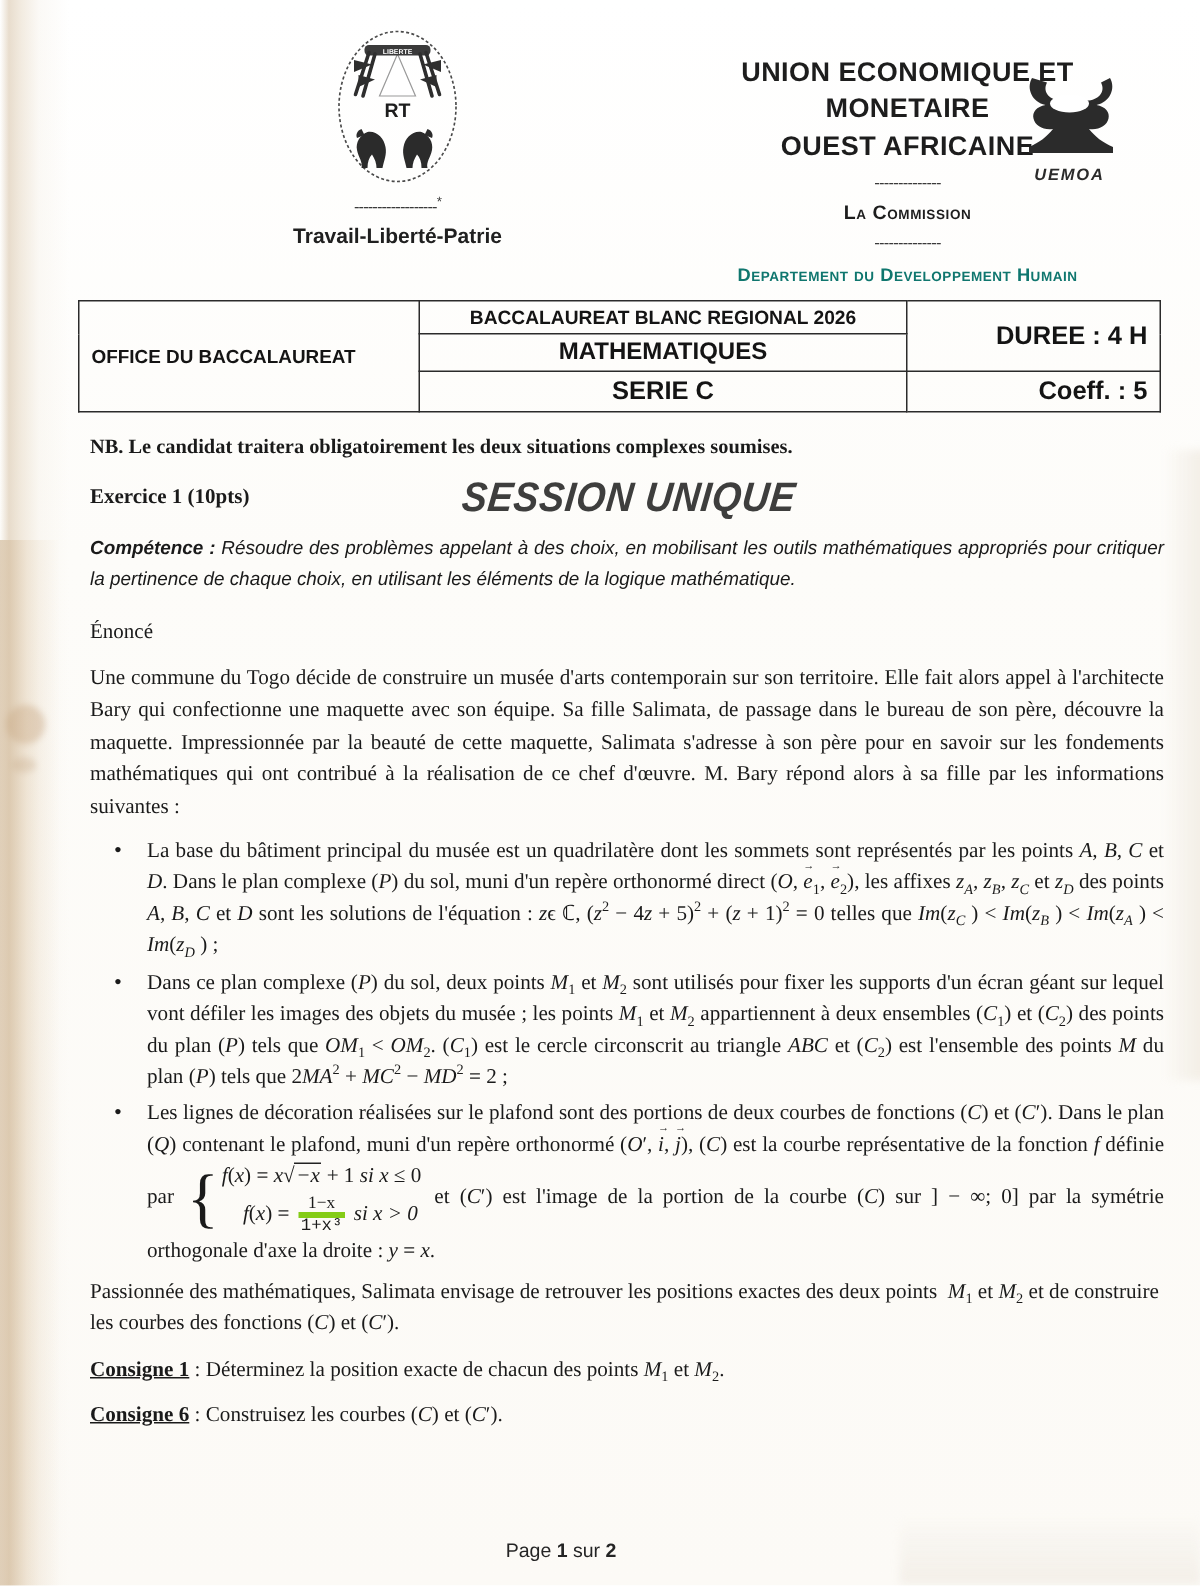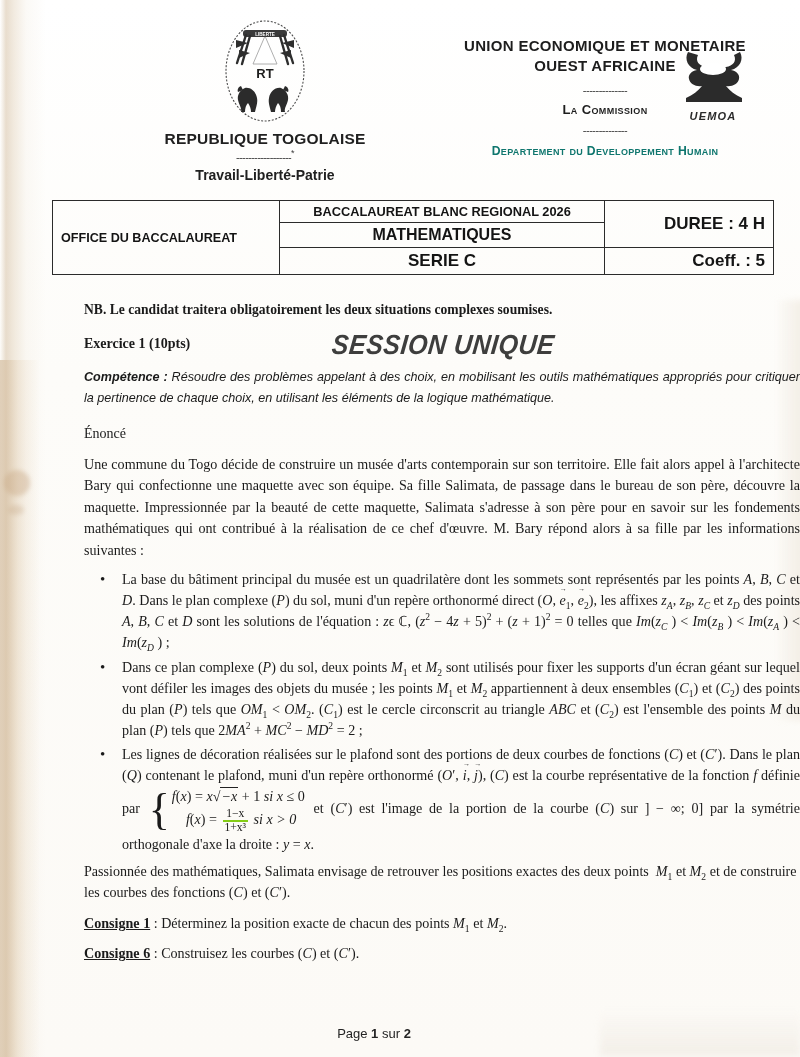--- a/index.html
+++ b/index.html
@@ -99,21 +99,21 @@
   .hdr-right {
     position: absolute;
     left: 420px;
     top: 36px;
     width: 370px;
     text-align: center;
   }
   .uemoa-title {
     font-family: "Liberation Sans", sans-serif;
     font-weight: bold;
-    font-size: 15px;
+    font-size: 18px;
     line-height: 1.35;
     letter-spacing: .3px;
     color: #1d1d1d;
     width: 300px;
     margin: 0 auto;
   }
   .dash2 {
     font-family: "Liberation Sans", sans-serif;
     font-size: 11px;
     letter-spacing: -0.5px;
@@ -184,25 +184,24 @@
     font-weight: bold;
     text-align: right;
     vertical-align: middle;
     padding-left: 12px;
   }
 
   
   .content {
     position: absolute;
     left: 52px;
-    top: 300px;
+    top: 288px;
     width: 724px;
     font-size: 14.1px;
     line-height: 1.42;
-    margin-left: 24px;
   }
   .nb {
     font-weight: bold;
     font-size: 13.6px;
     margin: 0 0 14px 8px;
   }
   .exo-line {
     position: relative;
     height: 24px;
     margin-left: 8px;
@@ -299,21 +298,21 @@
   }
   .frac {
     display: inline-block;
     vertical-align: middle;
     text-align: center;
     font-size: .82em;
     line-height: 1.05;
     margin: 0 2px;
   }
   .frac > .num { display: block; padding: 0 2px; }
-  .frac > .den { display: block; border-top: 2px solid #84cc16; padding: 0 2px; }
+  .frac > .den { display: block; border-top: 4px solid #84cc16; padding: 0 2px; font-family: Liberation Mono, monospace; }
 
   .piecewise {
     display: inline-flex;
     align-items: center;
     vertical-align: middle;
     margin: 0 2px;
   }
   .brace {
     font-size: 44px;
     line-height: 0.72;
@@ -369,21 +368,20 @@
           <polygon points="72,34 61,37 72,42"></polygon>
         </g>
         <text x="46" y="62" font-size="13" fill="#1d1d1d" text-anchor="middle" font-family="Liberation Sans, sans-serif" font-weight="bold">RT</text>
         <g fill="#2b2b2b">
           <path d="M26 72 c-5 2 -8 7 -7 12 c1 5 4 8 3 12 l4 0 c0 -4 1 -7 3 -9 c2 3 3 6 3 9 l4 0 c1 -5 3 -9 2 -14 c-1 -6 -6 -11 -12 -10 z"></path>
           <path d="M22 70 c-3 1 -4 4 -3 6 l5 -2 z"></path>
           <path d="M62 72 c5 2 8 7 7 12 c-1 5 -4 8 -3 12 l-4 0 c0 -4 -1 -7 -3 -9 c-2 3 -3 6 -3 9 l-4 0 c-1 -5 -3 -9 -2 -14 c1 -6 6 -11 12 -10 z"></path>
           <path d="M66 70 c3 1 4 4 3 6 l-5 -2 z"></path>
         </g>
       </svg>
-      <div class="rep-title">REPUBLIQUE TOGOLAISE</div>
       <div class="dashline">
         <span>------------------</span><span class="star">*</span>
       </div>
       <div class="devise">Travail-Liberté-Patrie</div>
     </div>
 
     <div class="hdr-right">
       <div class="uemoa-title">
         <div>UNION ECONOMIQUE ET MONETAIRE</div>
         <div>OUEST AFRICAINE</div>

